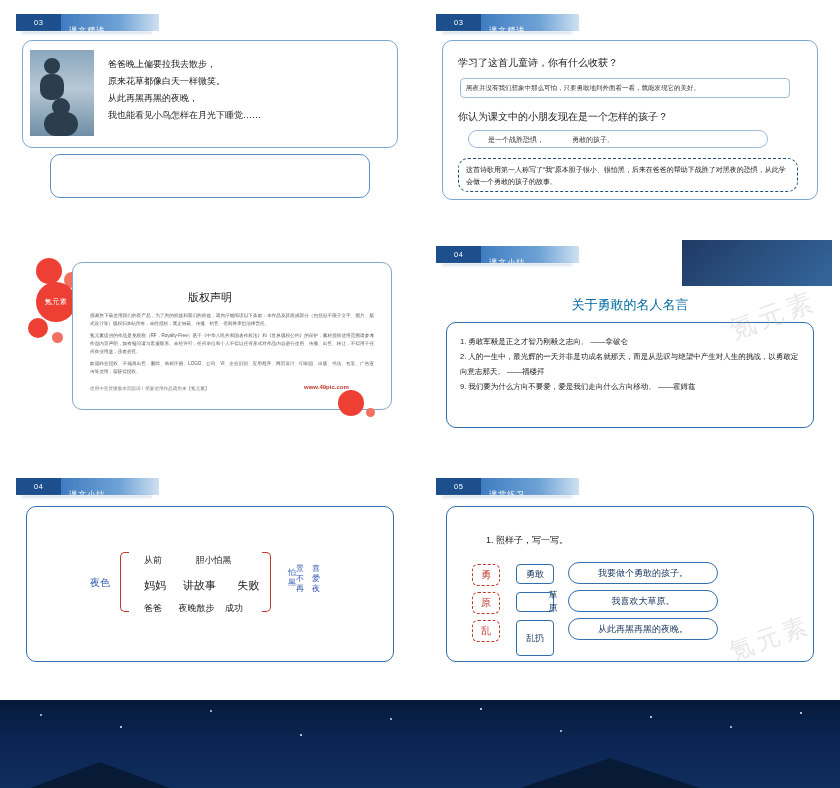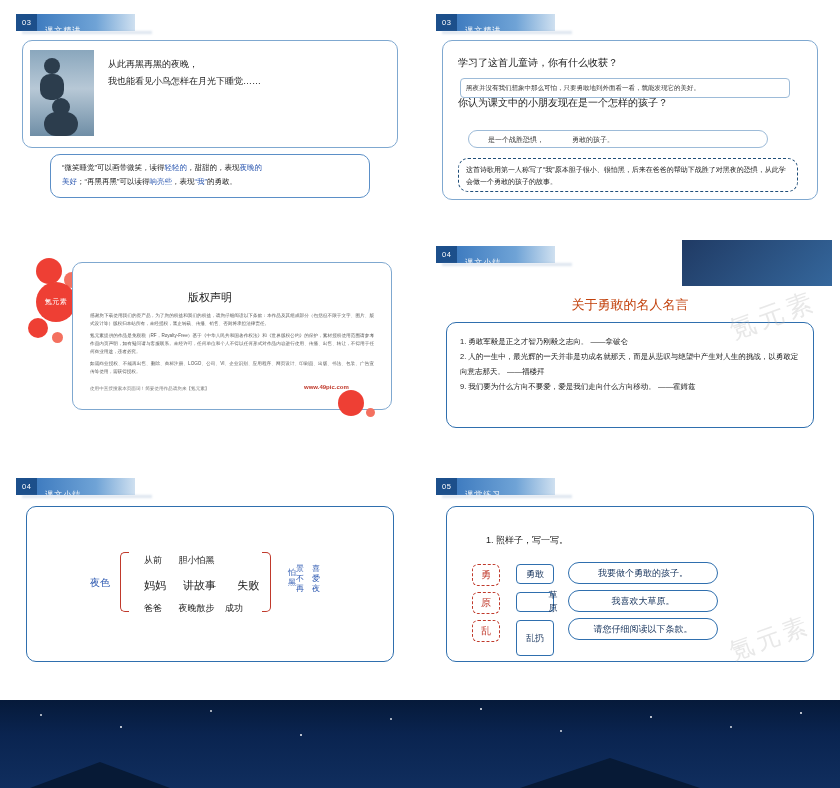--- a/index.html
+++ b/index.html
@@ -43,21 +43,21 @@
     display: flex;
     align-items: stretch;
     font-size: 8px;
   }
   .banner-num {
     background: #1c4f8b;
     color: #ffffff;
     display: flex;
     align-items: center;
     justify-content: center;
-    padding: 0 6px;
+    padding: 0 18px;
     letter-spacing: 0.5px;
     font-size: 7.5px;
   }
   .banner-title {
     background: linear-gradient(90deg,#3f7cc0 0%, #6fa3d6 60%, #cfe0f0 100%);
     color: #ffffff;
     display: flex;
     align-items: center;
     padding: 16px 12px 0 8px;
     font-size: 8px;
@@ -232,52 +232,46 @@
       <div class="card" style="left:14px; top:32px; width:376px; height:108px;"></div>
 
       <div class="photo">
         <div class="fig" style="left:14px; top:8px; width:16px; height:16px;"></div>
         <div class="fig" style="left:10px; top:24px; width:24px; height:26px; border-radius:10px;"></div>
         <div class="fig" style="left:22px; top:48px; width:18px; height:18px;"></div>
         <div class="fig" style="left:14px; top:62px; width:34px; height:24px; border-radius:12px;"></div>
       </div>
 
       <div class="txt" style="position:absolute; left:100px; top:48px; width:275px; font-size:9px; line-height:1.9; color:#1a1a1a;">
+        <div>爸爸晚上偏要拉我去散步，</div>
+        <div>原来花草都像白天一样微笑。</div>
         <div>从此再黑再黑的夜晚，</div>
         <div>我也能看见小鸟怎样在月光下睡觉……</div>
       </div>
 
       <div class="card" style="left:42px; top:146px; width:320px; height:44px; border-color:#5b8fc7;"></div>
-      <div style="position:absolute; left:54px; top:153px; width:300px; font-size:7.5px; line-height:1.9; color:#1a1a1a;">
-        <div>
-          <span>“微笑睡觉”可以画带微笑，读得</span><span class="blue">轻轻的</span><span>，甜甜的，表现</span><span class="blue">夜晚的</span>
-        </div>
-        <div>
-          <span class="blue">美好</span><span>；“再黑再黑”可以读得</span><span class="blue">响亮些</span><span>，表现</span><span class="blue">“我”</span><span>的勇敢。</span>
-        </div>
-      </div>
     </div>
   </div>
 
   <div class="slide">
     <div class="slide-inner">
       <div class="banner">
         <div class="banner-num">03</div>
         <div class="banner-title">课文精讲</div>
       </div>
       <div class="banner-shadow"></div>
 
       <div class="card" style="left:14px; top:32px; width:376px; height:160px;"></div>
 
       <div class="txt" style="position:absolute; left:30px; top:48px; font-size:10px; color:#1a1a1a;">学习了这首儿童诗，你有什么收获？</div>
 
       <div class="card" style="left:32px; top:70px; width:330px; height:20px; border-radius:4px; border-color:#9dbbd8;"></div>
       <div style="position:absolute; left:38px; top:76px; width:320px; font-size:6.5px; color:#333;">黑夜并没有我们想象中那么可怕，只要勇敢地到外面看一看，就能发现它的美好。</div>
 
-      <div class="txt" style="position:absolute; left:30px; top:88px; font-size:10px; color:#1a1a1a;">你认为课文中的小朋友现在是一个怎样的孩子？</div>
+      <div class="txt" style="position:absolute; left:30px; top:102px; font-size:10px; color:#1a1a1a;">你认为课文中的小朋友现在是一个怎样的孩子？</div>
 
       <div class="card" style="left:40px; top:122px; width:300px; height:18px; border-radius:9px; border-color:#9dbbd8;"></div>
       <div style="position:absolute; left:60px; top:127px; font-size:7px; color:#333;">
         <span>是一个战胜恐惧，</span>
         <span style="margin-left:26px;">勇敢的孩子。</span>
       </div>
 
       <div class="card card-dashed" style="left:30px; top:150px; width:340px; height:34px;"></div>
       <div style="position:absolute; left:38px; top:156px; width:324px; font-size:7px; line-height:1.65; color:#1a1a1a;">这首诗歌用第一人称写了“我”原本胆子很小、很怕黑，后来在爸爸的帮助下战胜了对黑夜的恐惧，从此学会做一个勇敢的孩子的故事。</div>
     </div>
@@ -311,21 +305,21 @@
 
   <div class="slide">
     <div class="slide-inner">
       <div class="slide4-bg"></div>
       <div class="banner">
         <div class="banner-num">04</div>
         <div class="banner-title">课文小结</div>
       </div>
       <div class="banner-shadow"></div>
 
-      <div style="position:absolute; left:0; top:56px; width:404px; text-align:center; font-size:13px; color:#c2410c;">关于勇敢的名人名言</div>
+      <div style="position:absolute; left:0; top:56px; width:404px; text-align:center; font-size:13px; color:#0369a1;">关于勇敢的名人名言</div>
 
       <div class="card" style="left:18px; top:82px; width:368px; height:106px; border-color:#2f6fae;"></div>
       <div style="position:absolute; left:32px; top:94px; width:340px; font-size:7.5px; line-height:2.0; color:#1a1a1a;">
         <div>1. 勇敢军毅是正之才智乃刚毅之志向。 ——拿破仑</div>
         <div>2. 人的一生中，最光辉的一天并非是功成名就那天，而是从悲叹与绝望中产生对人生的挑战，以勇敢定向意志那天。 ——福楼拜</div>
         <div>9. 我们要为什么方向不要爱，爱是我们走向什么方向移动。 ——霍姆兹</div>
       </div>
 
       <div class="watermark" style="left:300px; top:58px; font-size:26px;">氪元素</div>
     </div>
@@ -340,21 +334,21 @@
       <div class="banner-shadow"></div>
 
       <div class="card" style="left:18px; top:34px; width:368px; height:156px; border-color:#2f6fae;"></div>
 
       <div class="blue" style="position:absolute; left:82px; top:104px; font-size:10px;">夜色</div>
 
       <div class="brace" style="left:112px; top:80px; width:8px; height:58px;"></div>
 
       <div style="position:absolute; left:136px; top:82px; font-size:9px; color:#1a1a1a;">
         <span>从前</span>
-        <span style="margin-left:14px;">胆小怕黑</span>
+        <span style="margin-left:31px;">胆小怕黑</span>
       </div>
       <div style="position:absolute; left:136px; top:106px; font-size:11px; color:#1a1a1a;">
         <span>妈妈</span>
         <span style="margin-left:14px;">讲故事</span>
         <span style="margin-left:18px;">失败</span>
       </div>
       <div style="position:absolute; left:136px; top:130px; font-size:9px; color:#1a1a1a;">
         <span>爸爸</span>
         <span style="margin-left:14px;">夜晚散步</span>
         <span style="margin-left:8px;">成功</span>
@@ -410,21 +404,21 @@
         <span>我喜欢大草原。</span>
       </div>
 
       <div class="ring" style="left:44px; top:148px;">
         <span>乱</span>
       </div>
       <div class="word-box" style="left:88px; top:148px; width:38px; height:36px;">
         <span>乱扔</span>
       </div>
       <div class="pill" style="left:140px; top:146px; width:150px; height:22px;">
-        <span>请您仔细阅读以下条款。</span>
+        <span>从此再黑再黑的夜晚。</span>
       </div>
 
       <div class="watermark" style="left:300px; top:150px; font-size:24px;">氪元素</div>
     </div>
   </div>
 
 </div>
 
 <div class="night">
   <div class="star" style="left:40px; top:14px; width:2px; height:2px;"></div>

